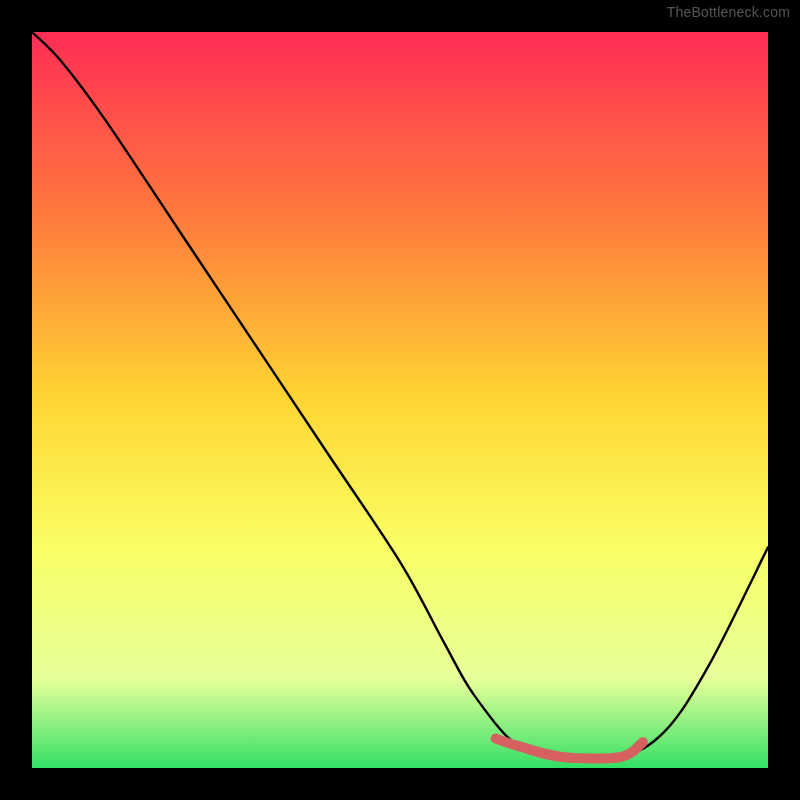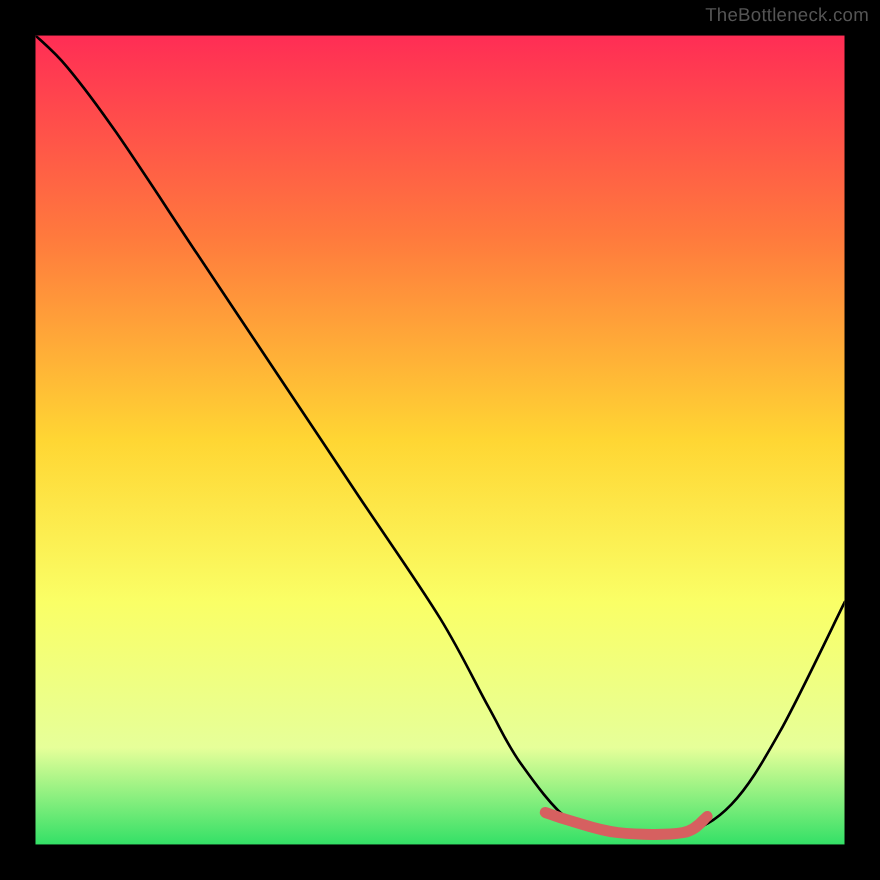--- a/index.html
+++ b/index.html
@@ -9,21 +9,21 @@
     width: 800px;
     height: 800px;
     position: relative;
     font-family: Arial, Helvetica, sans-serif;
   }
   .watermark {
     position: absolute;
     top: 4px;
     right: 10px;
     color: #555;
-    font-size: 17px;
+    font-size: 14px;
     letter-spacing: 0.2px;
     z-index: 10;
   }
   .plot-frame {
     position: absolute;
     left: 32px;
     top: 32px;
     width: 736px;
     height: 736px;
     background: #000;

